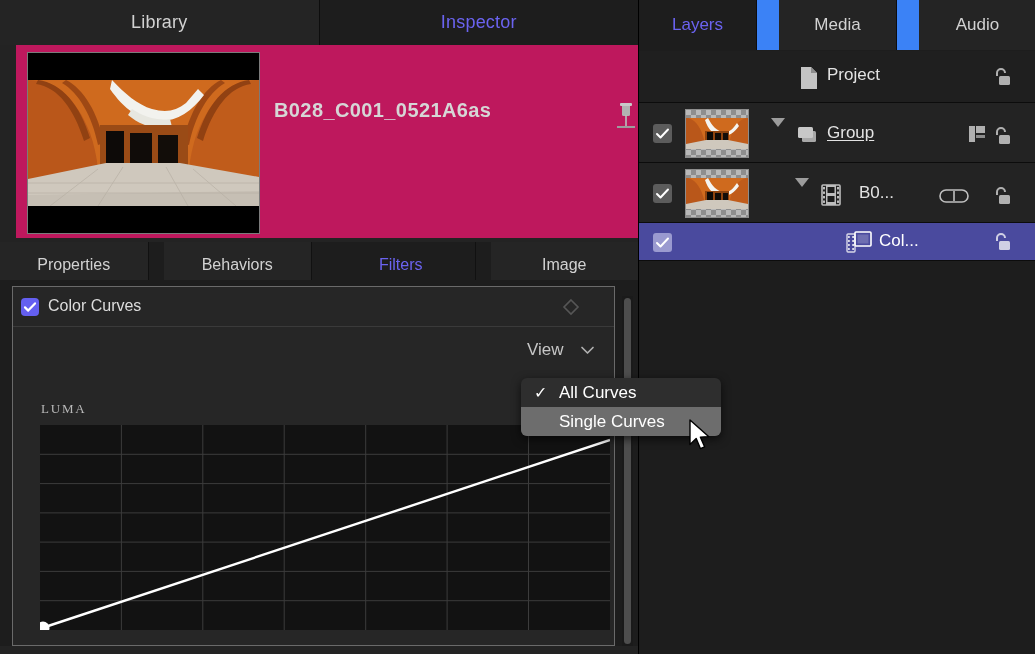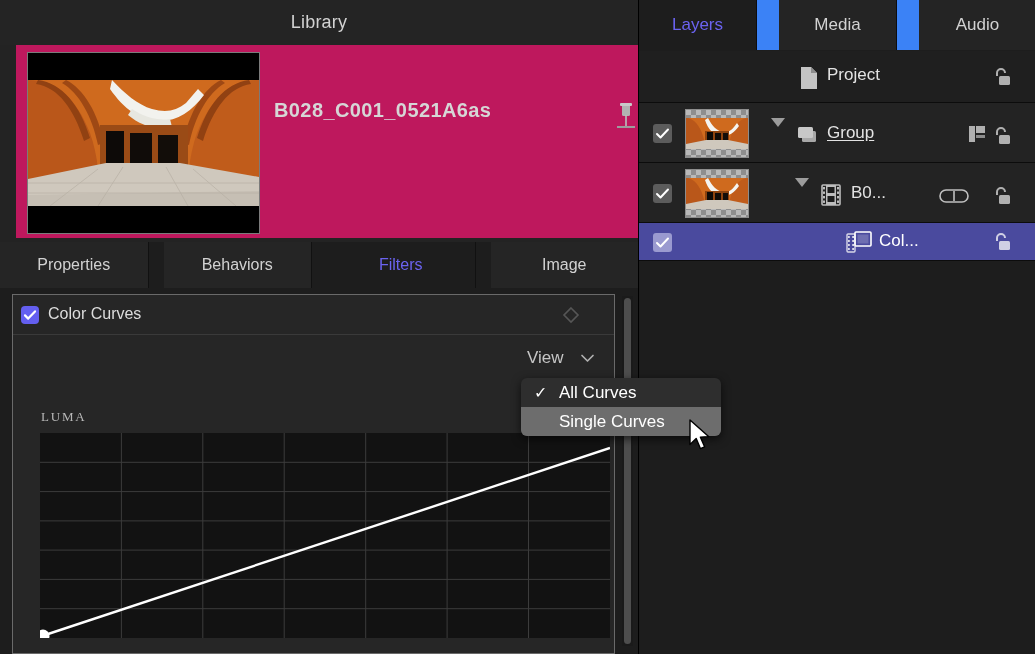--- a/index.html
+++ b/index.html
@@ -64,21 +64,21 @@
     display: flex; align-items: center; justify-content: center;
     font-size: 16px; color: #d2d2d2;
     background: #252525;
     border-right: 1px solid #111;
   }
   #sub-tabbar .tab:last-child { border-right: none; }
   #sub-tabbar .tab.active { color: #6b63f0; background: #1d1d1d; }
 
   
   #filters-area {
-    position: absolute; left: 0; top: 288px; width: 638px; height: 366px;
+    position: absolute; left: 0; top: 280px; width: 638px; height: 366px;
     background: #1d1d1d;
   }
   #filter-card {
     position: absolute; left: 12px; top: 6px;
     width: 603px; height: 360px;
     background: #262626;
     border: 1px solid #6a6a6a;
     overflow: hidden;
   }
   #filter-head {
@@ -213,20 +213,21 @@
 </style>
 </head>
 <body>
 
 <div id="root">
 
   <div id="left-pane">
 
     <div id="top-tabbar">
       <div class="tab">Library</div>
+      <div class="tab active">Inspector</div>
     </div>
 
     <div id="inspector-header">
 
       <div id="thumb-frame">
         <svg id="thumb-img" viewBox="0 0 231 180" preserveAspectRatio="none">
           <rect x="0" y="0" width="231" height="180" fill="#000000"></rect>
           <g>
             <rect x="0" y="27" width="231" height="126" fill="#c8641d"></rect>
 
@@ -468,21 +469,21 @@
               <rect x="2" y="7.5" width="2" height="2.4"></rect>
               <rect x="2" y="12" width="2" height="2.4"></rect>
               <rect x="2" y="16.5" width="2" height="2.4"></rect>
               <rect x="16" y="3" width="2" height="2.4"></rect>
               <rect x="16" y="7.5" width="2" height="2.4"></rect>
               <rect x="16" y="12" width="2" height="2.4"></rect>
               <rect x="16" y="16.5" width="2" height="2.4"></rect>
             </g>
           </svg>
         </span>
-        <span class="lr-label" style="left:212px; top:20px;">B0...</span>
+        <span class="lr-label" style="left:220px; top:20px;">B0...</span>
         <span class="lr-right-icon" style="left:300px; top:26px;">
           <svg width="30" height="14" viewBox="0 0 30 14">
             <rect x="1" y="1" width="28" height="12" rx="6" fill="none" stroke="#c0c0c0" stroke-width="1.6"></rect>
             <line x1="15" y1="2" x2="15" y2="12" stroke="#c0c0c0" stroke-width="1.6"></line>
           </svg>
         </span>
         <span class="lr-right-icon" style="left:352px; top:22px;">
           <svg width="22" height="22" viewBox="0 0 22 22">
             <path d="M6 10 V7 A4 4 0 0 1 14 7" fill="none" stroke="#b0b0b0" stroke-width="2"></path>
             <rect x="8" y="10" width="11" height="9" rx="1.5" fill="#b0b0b0"></rect>

